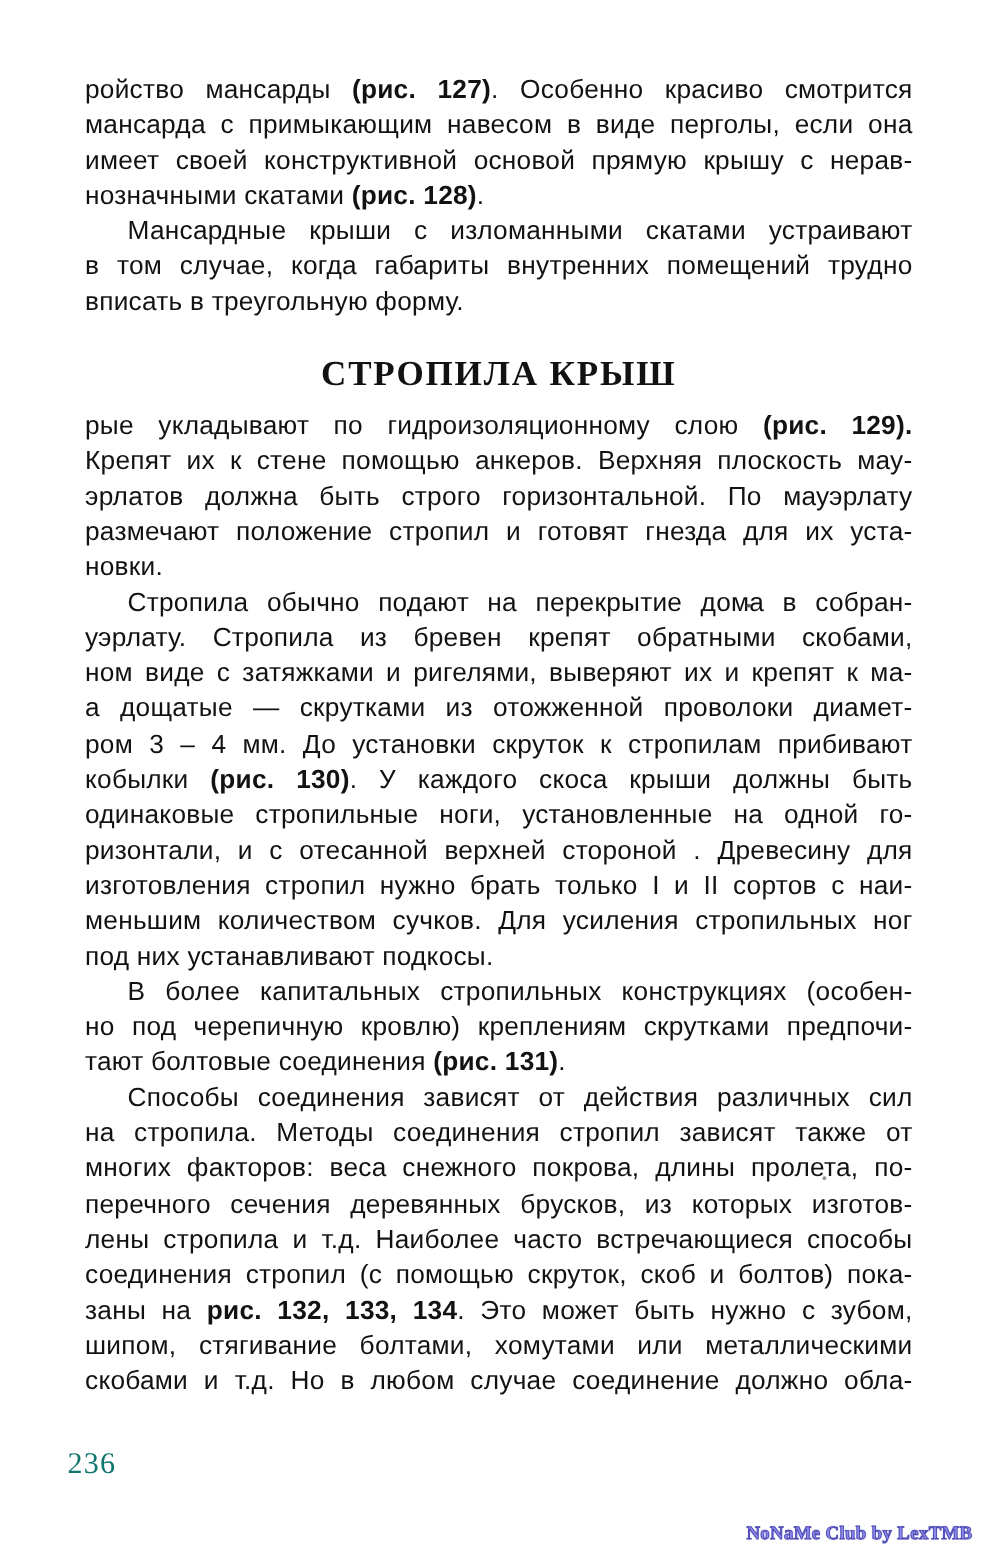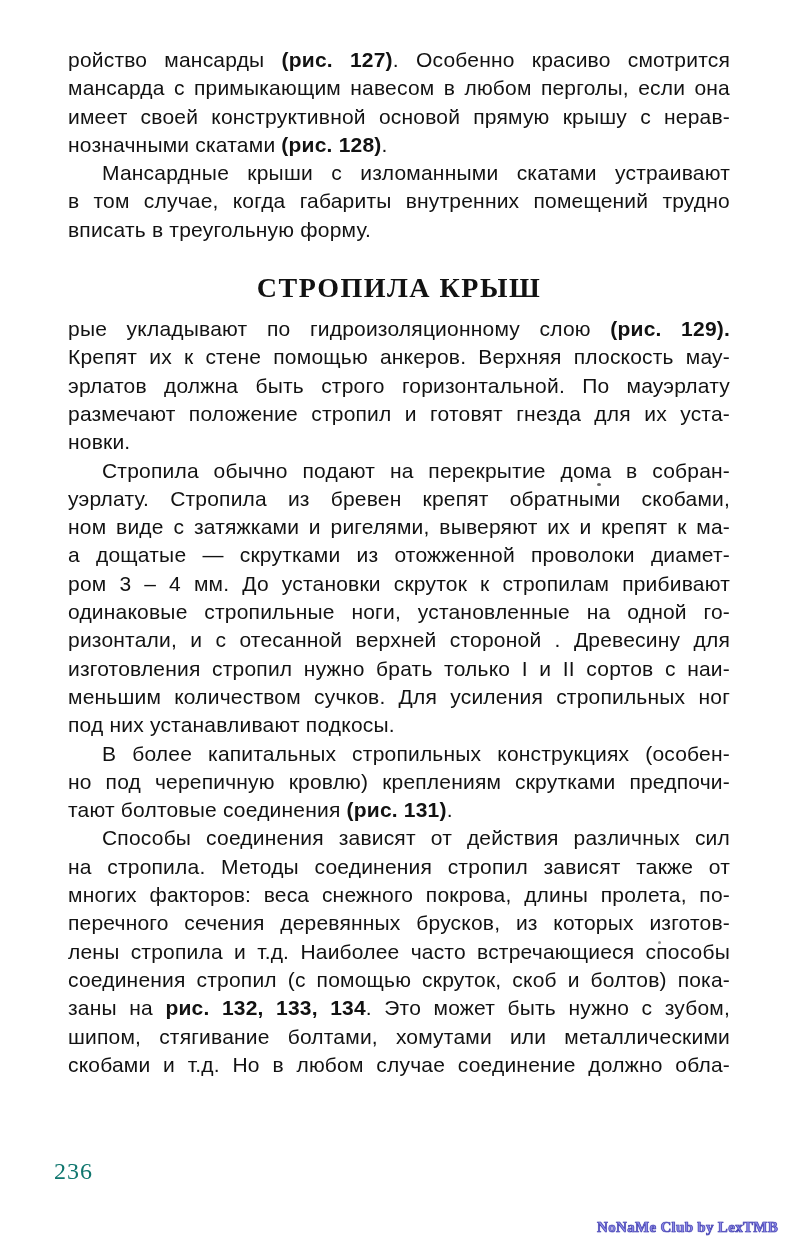--- a/index.html
+++ b/index.html
@@ -14,21 +14,21 @@
   .page {
     position: relative;
     width: 789px;
     height: 1241px;
     background: #ffffff;
     color: #121212;
   }
   .text-column {
     position: absolute;
     left: 68px;
-    top: 46px;
+    top: 58px;
     width: 662px;
   }
   .paragraph { margin: 0; padding: 0; }
   .line {
     height: 28.3px;
     line-height: 28.3px;
     font-size: 21px;
     letter-spacing: 0.2px;
     color: #121212;
     text-align: justify;
@@ -83,21 +83,21 @@
   .scan-dot.d1 { left: 597px; top: 483px; width: 4px; height: 3px; opacity: .85; }
   .scan-dot.d2 { left: 658px; top: 941px; width: 3px; height: 3px; opacity: .6; }
 </style>
 </head>
 <body>
 
 <div class="page">
   <div class="text-column" id="text-column">
       <div class="paragraph">
         <div class="line"><span>ройство мансарды </span><b>(рис. 127)</b><span>. Особенно красиво смотрится</span></div>
-        <div class="line"><span>мансарда с примыкающим навесом в любом перголы, если она</span></div>
+        <div class="line"><span>мансарда с примыкающим навесом в виде перголы, если она</span></div>
         <div class="line"><span>имеет своей конструктивной основой прямую крышу с нерав-</span></div>
         <div class="line last"><span>нозначными скатами </span><b>(рис. 128)</b><span>.</span></div>
       </div>
       <div class="paragraph">
         <div class="line indent"><span>Мансардные крыши с изломанными скатами устраивают</span></div>
         <div class="line"><span>в том случае, когда габариты внутренних помещений трудно</span></div>
         <div class="line last"><span>вписать в треугольную форму.</span></div>
       </div>
       <h2 class="section-heading">СТРОПИЛА КРЫШ</h2>
       <div class="paragraph">
@@ -106,20 +106,21 @@
         <div class="line"><span>эрлатов должна быть строго горизонтальной. По мауэрлату</span></div>
         <div class="line"><span>размечают положение стропил и готовят гнезда для их уста-</span></div>
         <div class="line last"><span>новки.</span></div>
       </div>
       <div class="paragraph">
         <div class="line indent"><span>Стропила обычно подают на перекрытие дома в собран-</span></div>
         <div class="line"><span>уэрлату. Стропила из бревен крепят обратными скобами,</span></div>
         <div class="line"><span>ном виде с затяжками и ригелями, выверяют их и крепят к ма-</span></div>
         <div class="line"><span>а дощатые — скрутками из отожженной проволоки диамет-</span></div>
         <div class="line"><span>ром 3 – 4 мм. До установки скруток к стропилам прибивают</span></div>
+        <div class="line"><span>кобылки </span><b>(рис. 130)</b><span>. У каждого скоса крыши должны быть</span></div>
         <div class="line"><span>одинаковые стропильные ноги, установленные на одной го-</span></div>
         <div class="line"><span>ризонтали, и с отесанной верхней стороной . Древесину для</span></div>
         <div class="line"><span>изготовления стропил нужно брать только I и II сортов с наи-</span></div>
         <div class="line"><span>меньшим количеством сучков. Для усиления стропильных ног</span></div>
         <div class="line last"><span>под них устанавливают подкосы.</span></div>
       </div>
       <div class="paragraph">
         <div class="line indent"><span>В более капитальных стропильных конструкциях (особен-</span></div>
         <div class="line"><span>но под черепичную кровлю) креплениям скрутками предпочи-</span></div>
         <div class="line last"><span>тают болтовые соединения </span><b>(рис. 131)</b><span>.</span></div>

